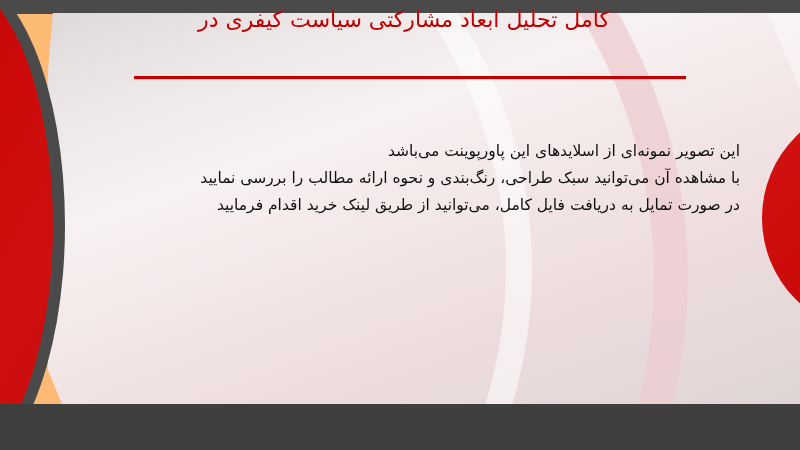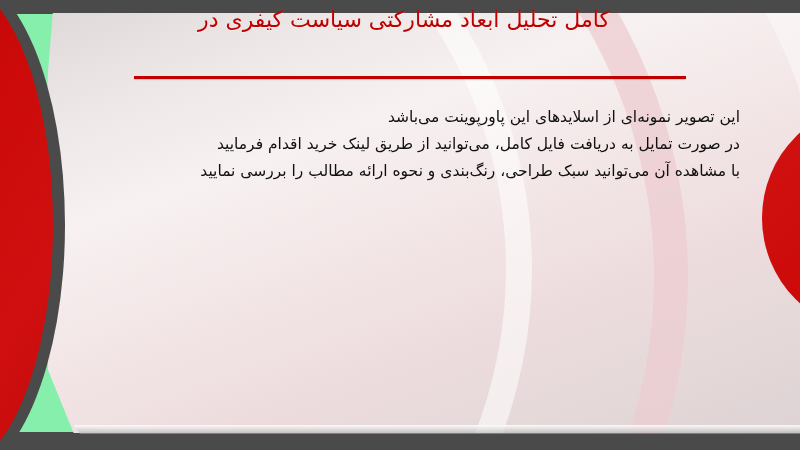--- a/index.html
+++ b/index.html
@@ -4,23 +4,23 @@
 <style>
   html, body {
     margin: 0;
     padding: 0;
     background: #3f3f3f;
   }
 
   #slide {
     position: relative;
     width: 800px;
-    height: 450px;
+    height: 404px;
     overflow: hidden;
-    background: #86efac;
+    background: #fdba74;
     font-family: "DejaVu Sans", "Liberation Sans", sans-serif;
   }
 
   
   .frame-band {
     position: absolute;
     left: 0;
     width: 800px;
     background: #4a4a4a;
     z-index: 1;
@@ -135,21 +135,21 @@
     height: 3px;
     background: #c00000;
     z-index: 6;
     box-shadow: 0 1px 1px rgba(0,0,0,0.15);
   }
 
   
   .body-block {
     position: absolute;
     right: 60px;
-    top: 104px;
+    top: 138px;
     width: 660px;
     z-index: 6;
     direction: rtl;
     text-align: right;
   }
   .body-line {
     color: #101010;
     font-size: 15.5px;
     line-height: 27px;
     font-weight: 400;
@@ -183,17 +183,17 @@
 
   <div class="red-circle"></div>
 
   <div class="title-block">
     <div class="title-line">کامل تحلیل ابعاد مشارکتی سیاست کیفری در</div>
   </div>
   <div class="title-rule"></div>
 
   <div class="body-block">
     <div class="body-line">این تصویر نمونه‌ای از اسلایدهای این پاورپوینت می‌باشد</div>
+    <div class="body-line">با مشاهده آن می‌توانید سبک طراحی، رنگ‌بندی و نحوه ارائه مطالب را بررسی نمایید</div>
     <div class="body-line">در صورت تمایل به دریافت فایل کامل، می‌توانید از طریق لینک خرید اقدام فرمایید</div>
-    <div class="body-line">با مشاهده آن می‌توانید سبک طراحی، رنگ‌بندی و نحوه ارائه مطالب را بررسی نمایید</div>
   </div>
 
 </div>
 
 </body></html>

